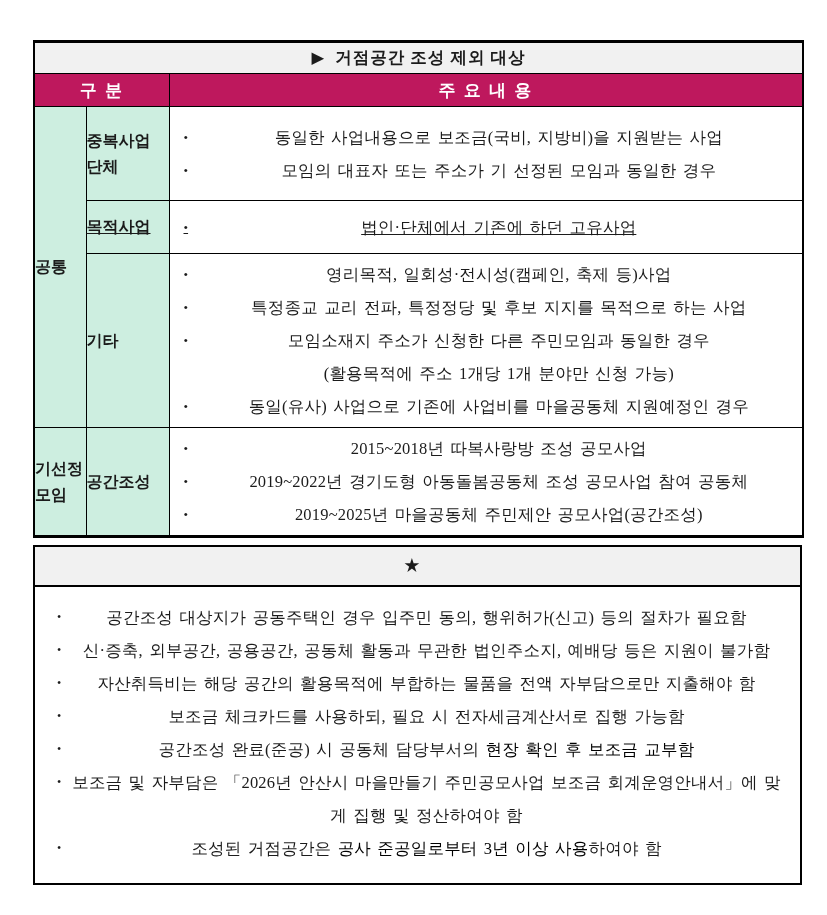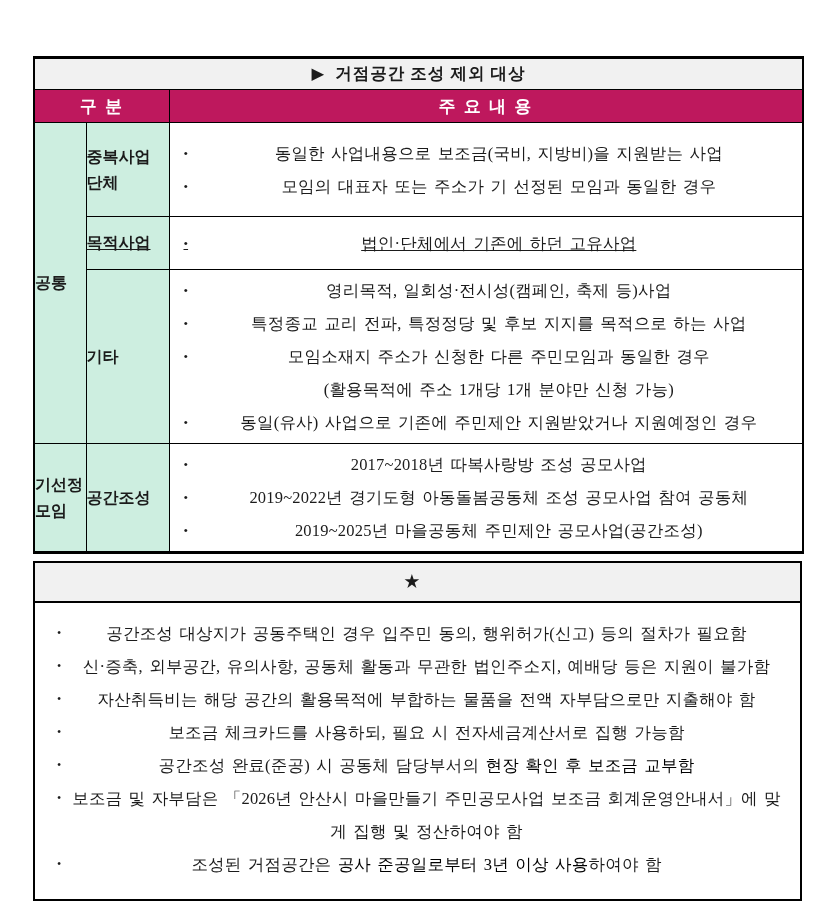--- a/index.html
+++ b/index.html
@@ -3,21 +3,21 @@
 <meta charset="utf-8">
 <style>
   * { margin: 0; padding: 0; box-sizing: border-box; }
   html, body {
     width: 827px; height: 915px;
     background: #ffffff;
     font-family: "Liberation Serif", "DejaVu Serif", serif;
     color: #1b1b1b;
     overflow: hidden;
   }
-  .page { position: relative; width: 827px; height: 655px; margin-top: 16px; }
+  .page { position: relative; width: 827px; height: 655px; }
 
   
   .excl-table {
     position: absolute; left: 33px; top: 40px; width: 769px;
     border-collapse: collapse;
     table-layout: fixed;
   }
   .excl-table td {
     border: 1px solid #000;
     vertical-align: middle;
@@ -151,32 +151,32 @@
             <div class="line">
               <span class="dot">•</span>
               <span class="txt"><span>모임소재지 주소가 신청한 다른 주민모임과 동일한 경우</span></span>
             </div>
             <div class="line">
               <span class="dot"></span>
               <span class="txt"><span>(활용목적에 주소 1개당 1개 분야만 신청 가능)</span></span>
             </div>
             <div class="line">
               <span class="dot">•</span>
-              <span class="txt"><span>동일(유사) 사업으로 기존에 주민제안 지원받았거나 지원예정인 경우</span></span>
+              <span class="txt"><span>동일(유사) 사업으로 기존에 사업비를 마을공동체 지원예정인 경우</span></span>
             </div>
           </td>
       </tr>
       <tr class="r-pre">
         <td class="cat-cell">기선정
 모임</td>
         <td class="cat-cell">공간조성</td>
         <td class="content-cell">
             <div class="line">
               <span class="dot">•</span>
-              <span class="txt"><span>2017~2018년 따복사랑방 조성 공모사업</span></span>
+              <span class="txt"><span>2015~2018년 따복사랑방 조성 공모사업</span></span>
             </div>
             <div class="line">
               <span class="dot">•</span>
               <span class="txt"><span>2019~2022년 경기도형 아동돌봄공동체 조성 공모사업 참여 공동체</span></span>
             </div>
             <div class="line">
               <span class="dot">•</span>
               <span class="txt"><span>2019~2025년 마을공동체 주민제안 공모사업(공간조성)</span></span>
             </div>
           </td>
@@ -188,21 +188,21 @@
     <div class="notice-head">
       <span class="icon-glyph">★</span>
     </div>
     <div class="notice-body">
         <div class="line">
           <span class="dot">•</span>
           <span class="txt"><span>공간조성 대상지가 공동주택인 경우 입주민 동의, 행위허가(신고) 등의 절차가 필요함</span></span>
         </div>
         <div class="line">
           <span class="dot">•</span>
-          <span class="txt"><span>신·증축, 외부공간, 유의사항, 공동체 활동과 무관한 법인주소지, 예배당 등은 지원이 불가함</span></span>
+          <span class="txt"><span>신·증축, 외부공간, 공용공간, 공동체 활동과 무관한 법인주소지, 예배당 등은 지원이 불가함</span></span>
         </div>
         <div class="line">
           <span class="dot">•</span>
           <span class="txt"><span>자산취득비는 해당 공간의 활용목적에 부합하는 물품을 전액 자부담으로만 지출해야 함</span></span>
         </div>
         <div class="line">
           <span class="dot">•</span>
           <span class="txt"><span>보조금 체크카드를 사용하되, 필요 시 전자세금계산서로 집행 가능함</span></span>
         </div>
         <div class="line">

